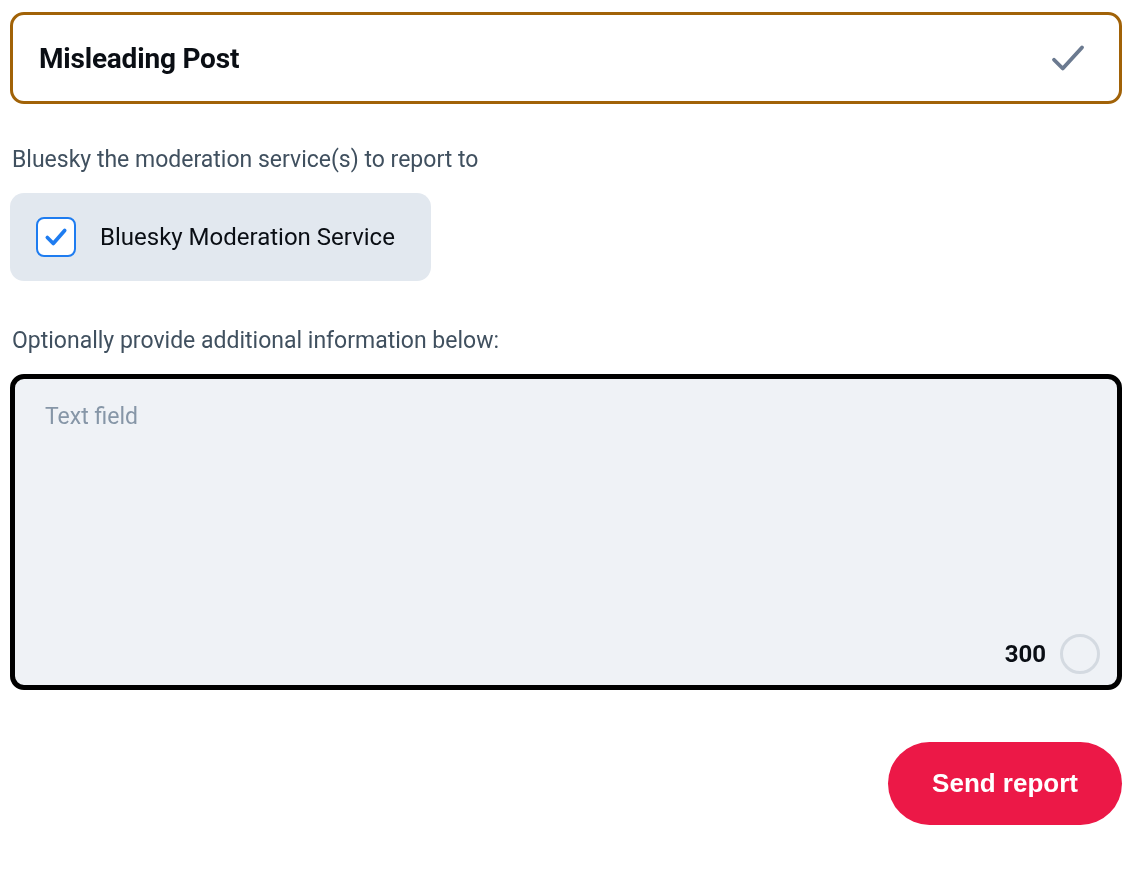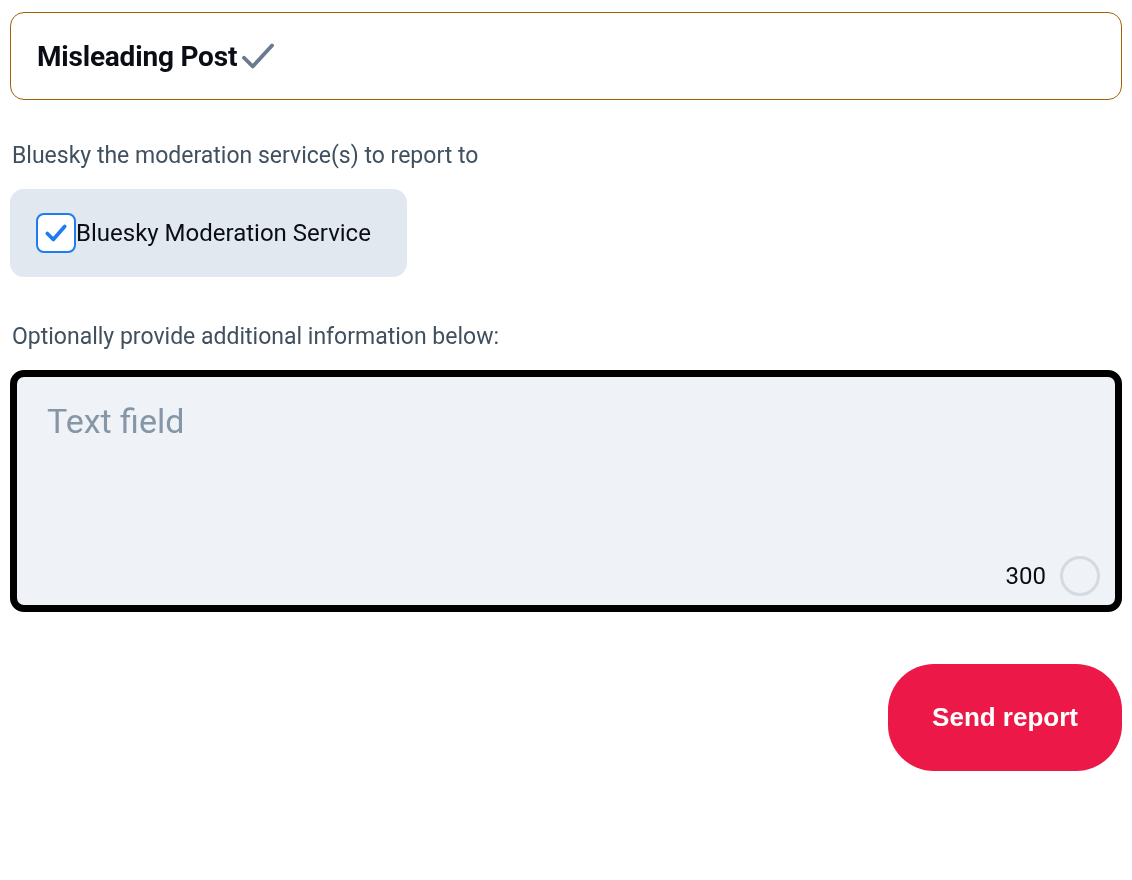--- a/index.html
+++ b/index.html
@@ -9,25 +9,26 @@
     }
     body {
       font-family: -apple-system, BlinkMacSystemFont, "Segoe UI", Roboto, Helvetica, Arial, sans-serif;
       background: #ffffff;
       width: 1132px;
       height: 880px;
       padding: 12px 10px;
       color: #0f1419;
     }
     .reason-card {
-      border: 1px solid #a16207;
+      border: 3px solid #a16207;
       border-radius: 14px;
       padding: 22px 30px 22px 26px;
       display: flex;
       align-items: center;
+      justify-content: space-between;
       background: #fff;
       margin-bottom: 42px;
     }
     .reason-text {
       display: flex;
       flex-direction: column;
       gap: 6px;
     }
     .reason-title {
       font-size: 28px;
@@ -55,20 +56,21 @@
       padding-left: 2px;
     }
     .services {
       display: flex;
       gap: 12px;
       margin-bottom: 46px;
     }
     .service-chip {
       display: inline-flex;
       align-items: center;
+      gap: 24px;
       background: #e2e8ef;
       border-radius: 14px;
       padding: 24px 36px 24px 26px;
       cursor: pointer;
       user-select: none;
     }
     .checkbox {
       width: 40px;
       height: 40px;
       border: 2px solid #1e7cf0;
@@ -86,65 +88,65 @@
     .service-name {
       font-size: 24px;
       color: #0a0e14;
     }
     .textarea-wrap {
       position: relative;
       margin-bottom: 48px;
     }
     .text-field {
       width: 100%;
-      height: 242px;
-      border: 7px solid #000000;
+      height: 316px;
+      border: 5px solid #000000;
       border-radius: 14px;
       background: #eff2f6;
       padding: 24px 30px;
-      font-size: 34px;
+      font-size: 23px;
       font-family: inherit;
       color: #0a0e14;
       resize: none;
       outline: none;
     }
     .text-field::placeholder {
       color: #8696a7;
     }
     .counter-wrap {
       position: absolute;
       right: 22px;
       bottom: 20px;
       display: flex;
       align-items: center;
       gap: 14px;
     }
     .counter-num {
       font-size: 24px;
       color: #0a0e14;
-      font-weight: 400;
+      font-weight: 700;
     }
     .counter-circle {
       width: 40px;
       height: 40px;
       border-radius: 50%;
       border: 3px solid #d4dae1;
     }
     .footer {
       display: flex;
       justify-content: flex-end;
     }
     .send-btn {
       background: #ec1847;
       color: #fff;
       font-size: 26px;
       font-weight: 700;
       border: none;
       border-radius: 46px;
-      padding: 38px 44px;
+      padding: 26px 44px;
       cursor: pointer;
     }
   </style>
 </head>
 <body>
 
 <div class="reason-card">
   <div class="reason-text">
     <div class="reason-title">Misleading Post</div>
   </div>

